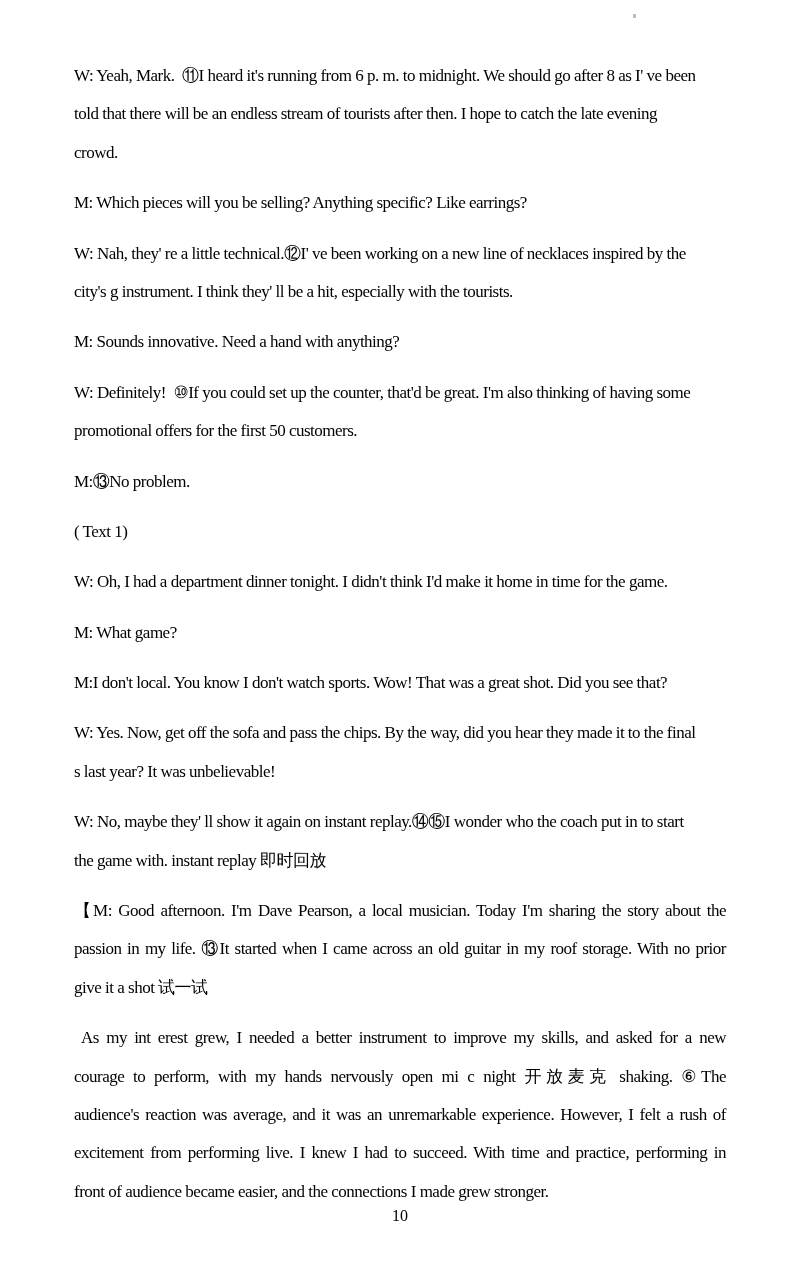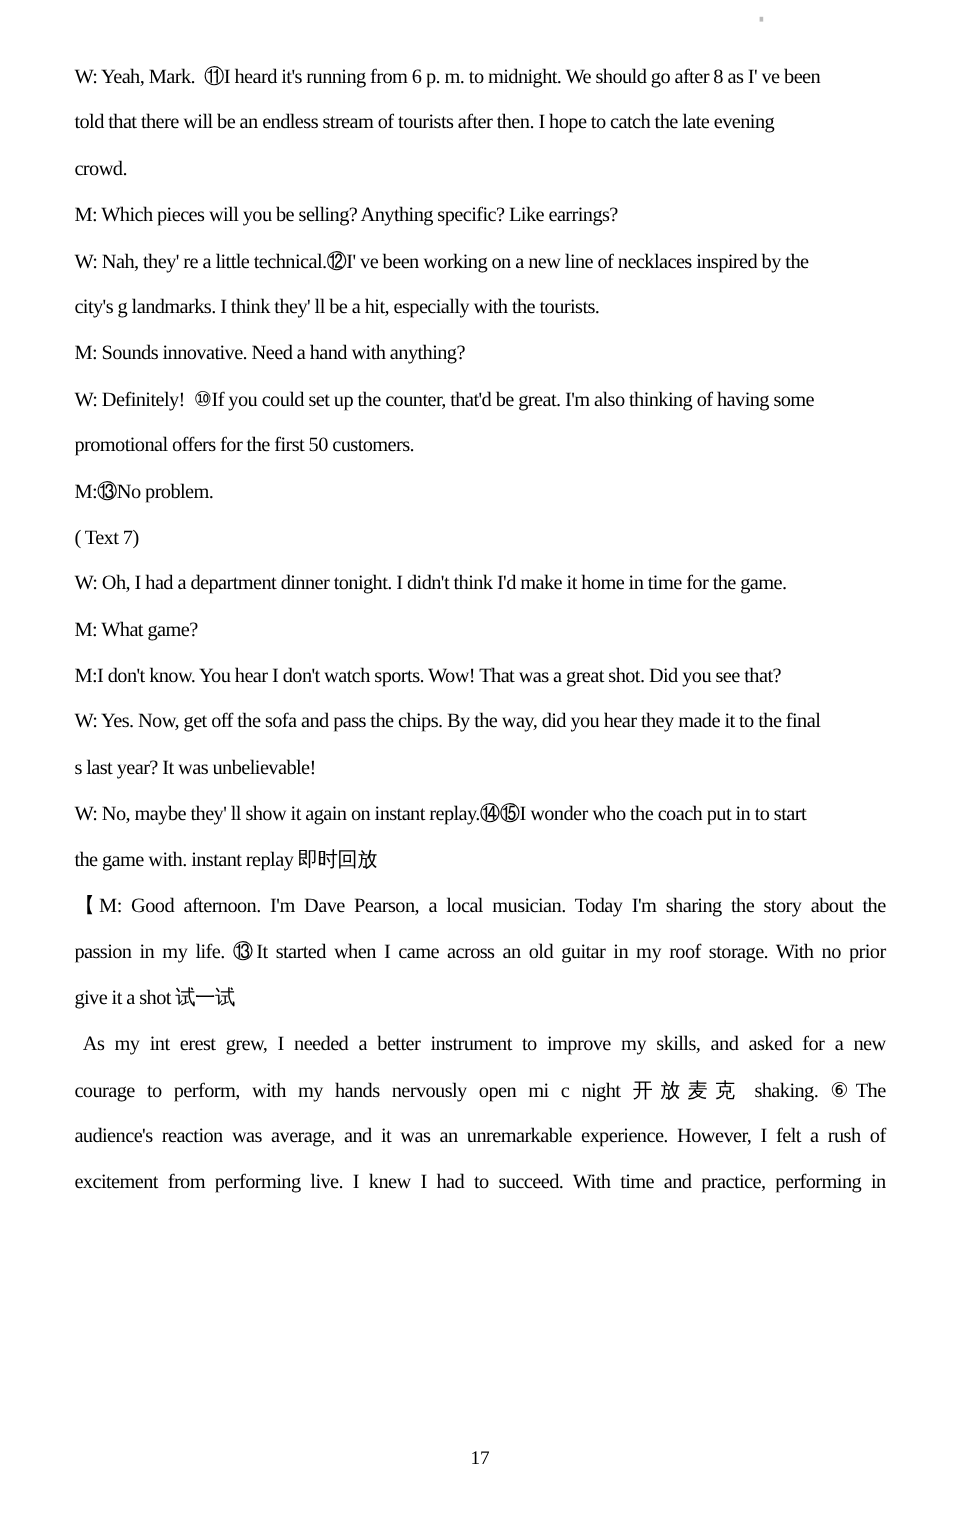--- a/index.html
+++ b/index.html
@@ -14,21 +14,21 @@
     font-family: "Liberation Serif", "DejaVu Serif", serif;
     color: #000000;
     overflow: hidden;
   }
   .page-body {
     position: absolute;
     left: 62px;
     top: 45px;
     width: 676px;
   }
-  .para { margin: 0; padding: 0; }
+  .para { margin: 12px; padding: 0; }
   .line {
     height: 38.4px;
     line-height: 38.4px;
     font-size: 17px;
     letter-spacing: -0.5px;
     white-space: pre;
   }
   
   .line.j {
     white-space: normal;
@@ -68,53 +68,53 @@
     <div class="line">told that there will be an endless stream of tourists after then. I hope to catch the late evening</div>
     <div class="line">crowd.</div>
   </section>
 
   <section class="para">
     <div class="line">M: Which pieces will you be selling? Anything specific? Like earrings?</div>
   </section>
 
   <section class="para">
     <div class="line">W: Nah, they' re a little technical.⑫I' ve been working on a new line of necklaces inspired by the</div>
-    <div class="line">city's g landmarks. I think they' ll be a hit, especially with the tourists.</div>
+    <div class="line">city's g instrument. I think they' ll be a hit, especially with the tourists.</div>
   </section>
 
   <section class="para">
     <div class="line">M: Sounds innovative. Need a hand with anything?</div>
   </section>
 
   <section class="para">
     <div class="line">W: Definitely!  ⑩If you could set up the counter, that'd be great. I'm also thinking of having some</div>
     <div class="line">promotional offers for the first 50 customers.</div>
   </section>
 
   <section class="para">
     <div class="line">M:⑬No problem.</div>
   </section>
 
   <section class="para">
-    <div class="line">( Text 7)</div>
+    <div class="line">( Text 1)</div>
   </section>
 
   <section class="para">
     <div class="line">W: Oh, I had a department dinner tonight. I didn't think I'd make it home in time for the game.</div>
   </section>
 
   <section class="para">
     <div class="line">M: What game?</div>
   </section>
 
   <section class="para">
   </section>
 
   <section class="para">
-    <div class="line">M:I don't know. You hear I don't watch sports. Wow! That was a great shot. Did you see that?</div>
+    <div class="line">M:I don't local. You know I don't watch sports. Wow! That was a great shot. Did you see that?</div>
   </section>
 
   <section class="para">
     <div class="line">W: Yes. Now, get off the sofa and pass the chips. By the way, did you hear they made it to the final</div>
     <div class="line">s last year? It was unbelievable!</div>
   </section>
 
   <section class="para">
     <div class="line">W: No, maybe they' ll show it again on instant replay.⑭⑮I wonder who the coach put in to start</div>
     <div class="line">the game with. instant replay 即时回放</div>
@@ -124,17 +124,18 @@
     <div class="line j">【M: Good afternoon. I'm Dave Pearson, a local musician. Today I'm sharing the story about the</div>
     <div class="line j">passion in my life.  ⑬It started when I came across an old guitar in my roof storage. With no prior</div>
     <div class="line">give it a shot 试一试</div>
   </section>
 
   <section class="para">
     <div class="line j indent">As my int erest grew, I needed a better instrument to improve my skills, and asked for a new</div>
     <div class="line j">courage to perform, with my hands nervously open mi c night 开放麦克 shaking. ⑥The</div>
     <div class="line j">audience's reaction was average, and it was an unremarkable experience. However, I felt a rush of</div>
     <div class="line j">excitement from performing live. I knew I had to succeed. With time and practice, performing in</div>
+    <div class="line">front of audience became easier, and the connections I made grew stronger.</div>
   </section>
 
 </main>
 
-<div class="pagenum-row">17</div>
+<div class="pagenum-row">10</div>
 
 </body></html>

